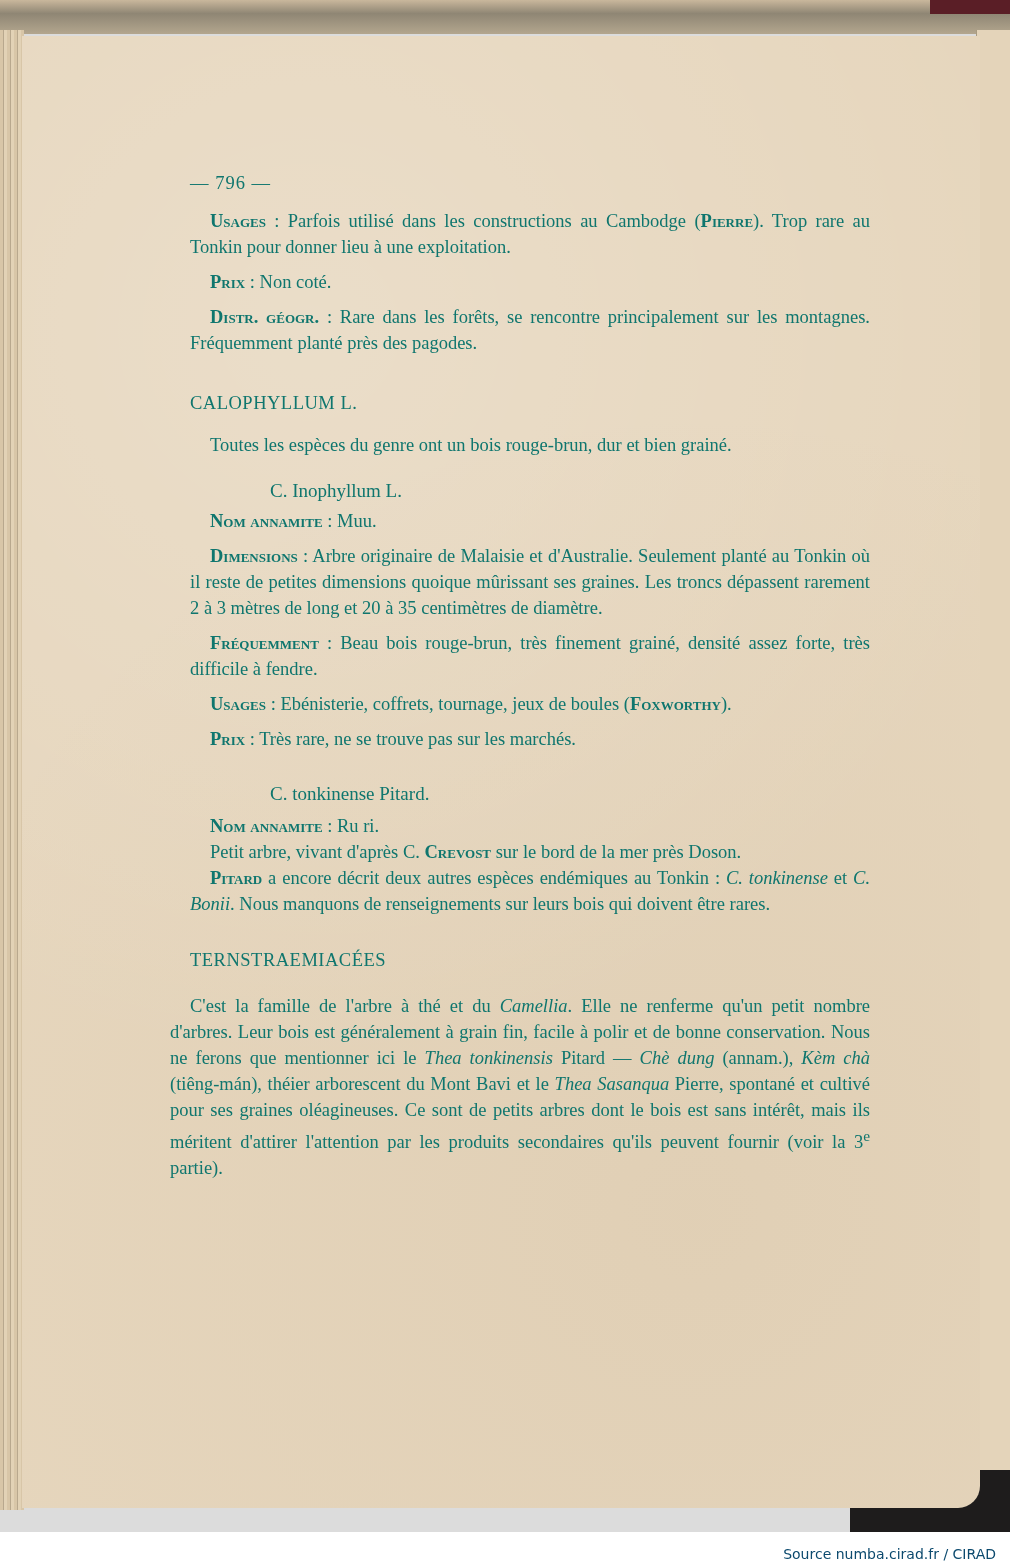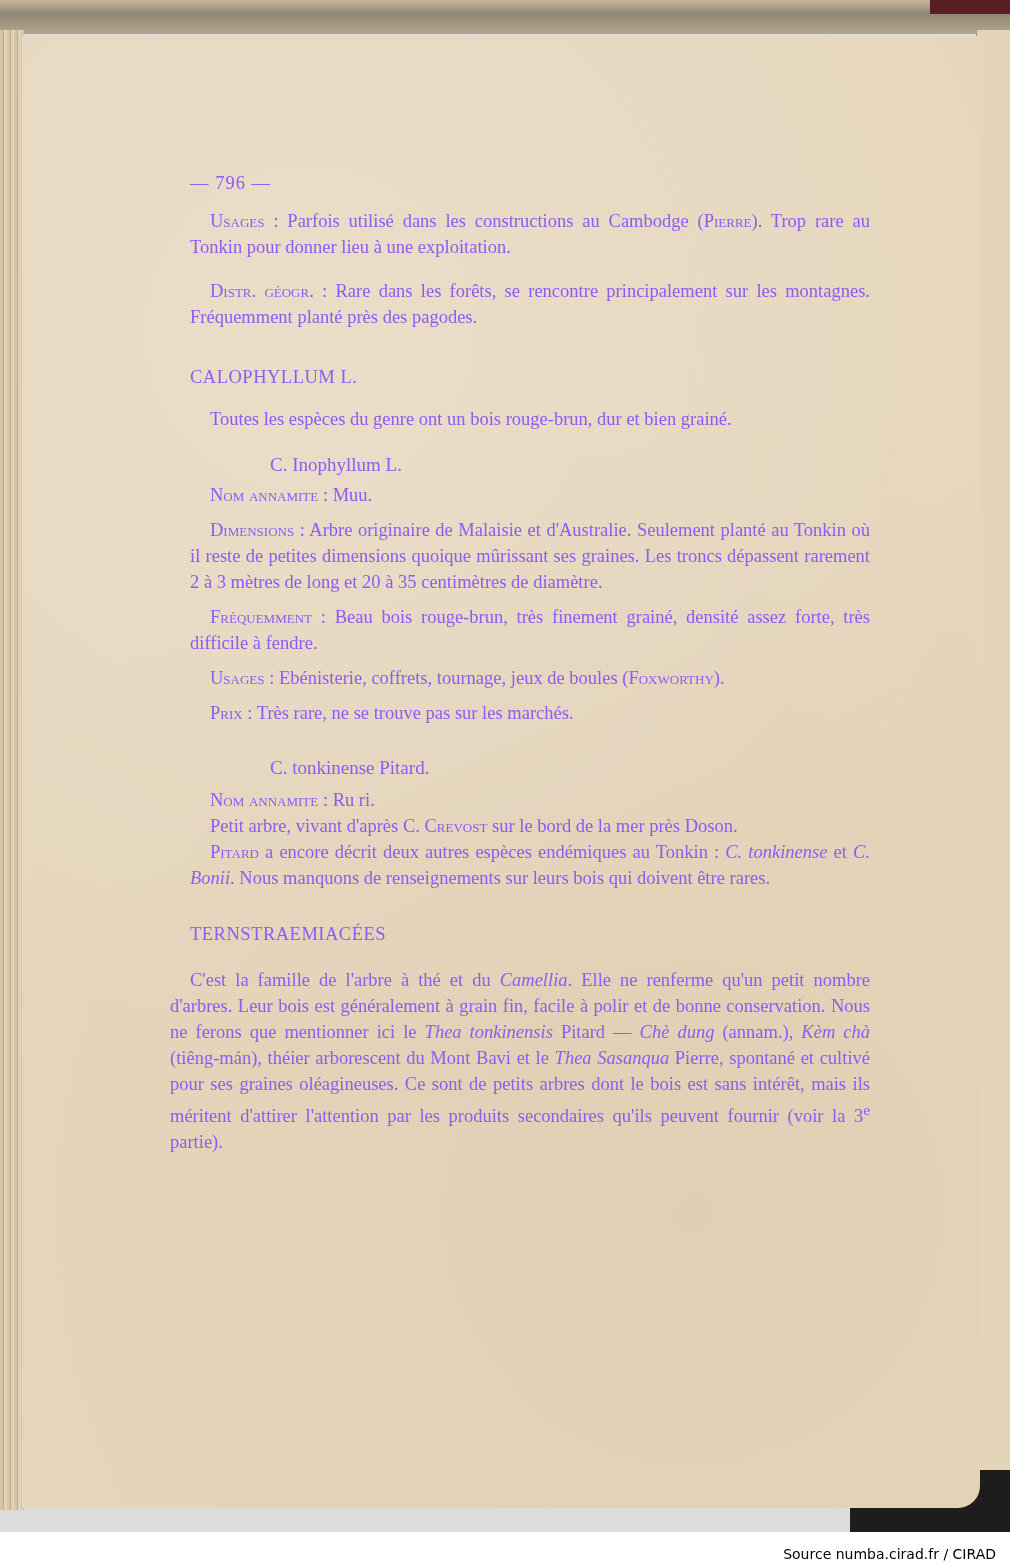--- a/index.html
+++ b/index.html
@@ -36,54 +36,55 @@
         radial-gradient(circle at 70% 80%, rgba(160,130,90,0.08), transparent 60%);
       border-bottom-right-radius: 22px;
     }
     .right-edge {
       position: absolute; left: 976px; top: 30px; width: 34px; height: 1440px;
       background: #e4d4ba;
       border-left: 1px solid #a89a80;
     }
     .text {
       position: absolute; left: 190px; top: 170px; width: 680px;
-      color: #8b5cf6;
+      color: #0f766e;
       font-family: "Liberation Serif", serif;
       font-size: 18.5px;
       line-height: 26px;
     }
     .text p { margin: 0; text-align: justify; }
     .indent { text-indent: 20px; }
-    .sc { font-variant: small-caps; }
+    .sc { font-variant: small-caps; font-weight: bold; }
     .pnum { text-align: center; margin-bottom: 12px !important; letter-spacing: 1px; }
     .gap { height: 9px; }
     .heading { text-align: center; letter-spacing: 0.5px; }
     .species { padding-left: 80px; font-size: 19px; }
     i { }
     .footer {
       position: absolute; right: 14px; bottom: 4px;
-      color: #000000; font-family: "DejaVu Sans", sans-serif; font-size: 14px;
+      color: #0c4a6e; font-family: "DejaVu Sans", sans-serif; font-size: 14px;
     }
   </style>
 </head>
 <body>
 
 <div class="scan"></div>
 <div class="dark-corner"></div>
 <div class="top-band"></div>
 <div class="top-red"></div>
 <div class="left-edges"></div>
 <div class="right-edge"></div>
 <div class="page"></div>
 
 <div class="text">
   <p class="pnum">— 796 —</p>
 
   <p class="indent"><span class="sc">Usages</span><span> : Parfois utilisé dans les constructions au Cambodge (</span><span class="sc">Pierre</span><span>). Trop rare au Tonkin pour donner lieu à une exploitation.</span></p>
   <div class="gap"></div>
+  <p class="indent"><span class="sc">Prix</span><span> : Non coté.</span></p>
   <div class="gap"></div>
   <p class="indent"><span class="sc">Distr. géogr.</span><span> : Rare dans les forêts, se rencontre principalement sur les montagnes. Fréquemment planté près des pagodes.</span></p>
 
   <div style="height:34px"></div>
   <p class="heading">CALOPHYLLUM L.</p>
   <div style="height:16px"></div>
   <p class="indent">Toutes les espèces du genre ont un bois rouge-brun, dur et bien grainé.</p>
   <div style="height:20px"></div>
   <p class="species">C. Inophyllum L.</p>
   <div style="height:4px"></div>

